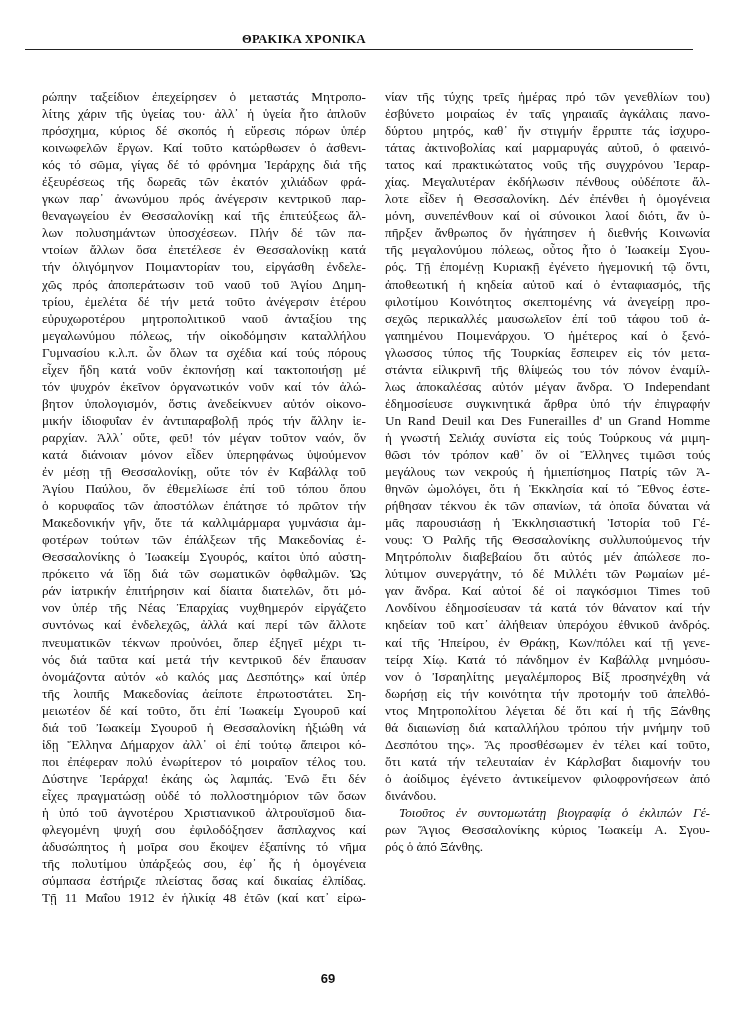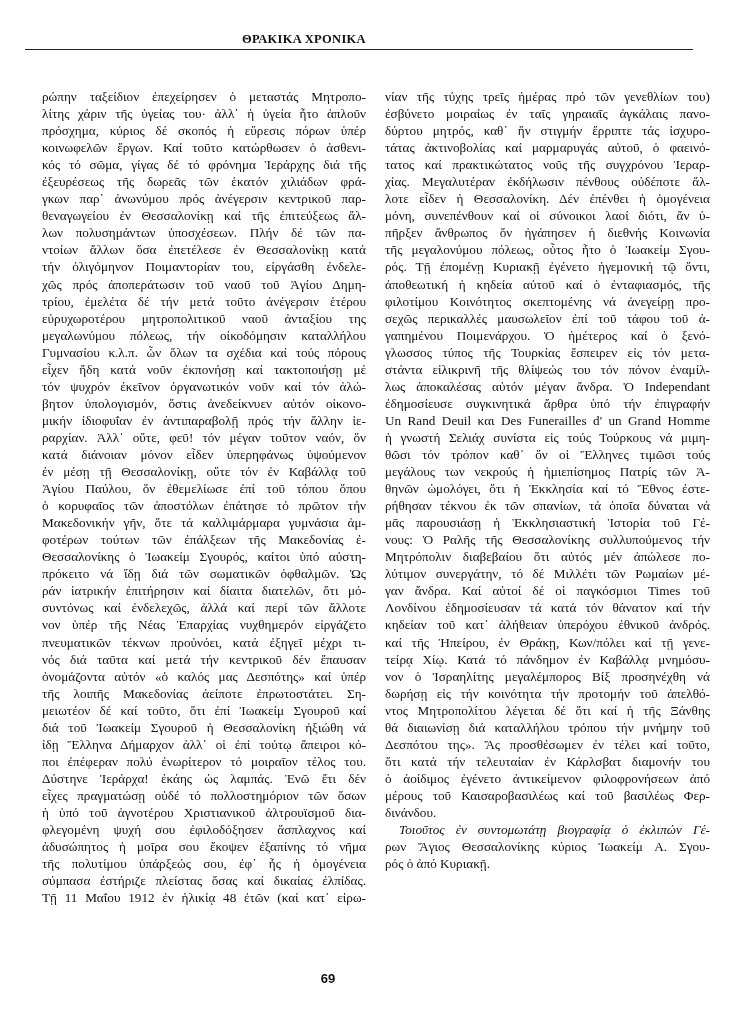--- a/index.html
+++ b/index.html
@@ -99,23 +99,23 @@
     <span class="line">ραρχίαν. Ἀλλ᾽ οὔτε, φεῦ! τόν μέγαν τοῦτον ναόν, ὅν</span>
     <span class="line">κατά διάνοιαν μόνον εἶδεν ὑπερηφάνως ὑψούμενον</span>
     <span class="line">ἐν μέσῃ τῇ Θεσσαλονίκῃ, οὔτε τόν ἐν Καβάλλᾳ τοῦ</span>
     <span class="line">Ἁγίου Παύλου, ὅν ἐθεμελίωσε ἐπί τοῦ τόπου ὅπου</span>
     <span class="line">ὁ κορυφαῖος τῶν ἀποστόλων ἐπάτησε τό πρῶτον τήν</span>
     <span class="line">Μακεδονικήν γῆν, ὅτε τά καλλιμάρμαρα γυμνάσια ἀμ-</span>
     <span class="line">φοτέρων τούτων τῶν ἐπάλξεων τῆς Μακεδονίας ἐ-</span>
     <span class="line">Θεσσαλονίκης ὁ Ἰωακείμ Σγουρός, καίτοι ὑπό αὐστη-</span>
     <span class="line">πρόκειτο νά ἴδῃ διά τῶν σωματικῶν ὀφθαλμῶν. Ὡς</span>
     <span class="line">ράν ἰατρικήν ἐπιτήρησιν καί δίαιτα διατελῶν, ὅτι μό-</span>
+    <span class="line">νον ὑπέρ τῆς Νέας Ἐπαρχίας νυχθημερόν εἰργάζετο</span>
     <span class="line">συντόνως καί ἐνδελεχῶς, ἀλλά καί περί τῶν ἄλλοτε</span>
-    <span class="line">νον ὑπέρ τῆς Νέας Ἐπαρχίας νυχθημερόν εἰργάζετο</span>
-    <span class="line">πνευματικῶν τέκνων προὐνόει, κατά ἐξηγεῖ μέχρι τι-</span>
+    <span class="line">πνευματικῶν τέκνων προὐνόει, ὅπερ ἐξηγεῖ μέχρι τι-</span>
     <span class="line">νός διά ταῦτα καί μετά τήν κεντρικοῦ δέν ἔπαυσαν</span>
     <span class="line">ὀνομάζοντα αὐτόν «ὁ καλός μας Δεσπότης» καί ὑπέρ</span>
     <span class="line">τῆς λοιπῆς Μακεδονίας ἀείποτε ἐπρωτοστάτει. Ση-</span>
     <span class="line">μειωτέον δέ καί τοῦτο, ὅτι ἐπί Ἰωακείμ Σγουροῦ καί</span>
     <span class="line">διά τοῦ Ἰωακείμ Σγουροῦ ἡ Θεσσαλονίκη ἠξιώθη νά</span>
     <span class="line">ἰδῃ Ἕλληνα Δήμαρχον ἀλλ᾽ οἱ ἐπί τούτῳ ἄπειροι κό-</span>
     <span class="line">ποι ἐπέφεραν πολύ ἐνωρίτερον τό μοιραῖον τέλος του.</span>
     <span class="line">Δύστηνε Ἱεράρχα! ἐκάης ὡς λαμπάς. Ἐνῶ ἔτι δέν</span>
     <span class="line">εἶχες πραγματώσῃ οὐδέ τό πολλοστημόριον τῶν ὅσων</span>
     <span class="line">ἡ ὑπό τοῦ ἁγνοτέρου Χριστιανικοῦ ἀλτρουϊσμοῦ δια-</span>
@@ -160,20 +160,19 @@
     <span class="line">κηδείαν τοῦ κατ᾽ ἀλήθειαν ὑπερόχου ἐθνικοῦ ἀνδρός.</span>
     <span class="line">καί τῆς Ἠπείρου, ἐν Θράκῃ, Κων/πόλει καί τῇ γενε-</span>
     <span class="line">τείρᾳ Χίῳ. Κατά τό πάνδημον ἐν Καβάλλᾳ μνημόσυ-</span>
     <span class="line">νον ὁ Ἰσραηλίτης μεγαλέμπορος Βίξ προσηνέχθη νά</span>
     <span class="line">δωρήσῃ εἰς τήν κοινότητα τήν προτομήν τοῦ ἀπελθό-</span>
     <span class="line">ντος Μητροπολίτου λέγεται δέ ὅτι καί ἡ τῆς Ξάνθης</span>
     <span class="line">θά διαιωνίσῃ διά καταλλήλου τρόπου τήν μνήμην τοῦ</span>
     <span class="line">Δεσπότου της». Ἄς προσθέσωμεν ἐν τέλει καί τοῦτο,</span>
     <span class="line">ὅτι κατά τήν τελευταίαν ἐν Κάρλσβατ διαμονήν του</span>
     <span class="line">ὁ ἀοίδιμος ἐγένετο ἀντικείμενον φιλοφρονήσεων ἀπό</span>
-    <span class="line">μέρους τοῦ Καισαροβασιλέως καί τοῦ βασιλέως Φερ-</span>
     <span class="line last">δινάνδου.</span>
     <span class="line indent">Τοιοῦτος ἐν συντομωτάτῃ βιογραφίᾳ ὁ ἐκλιπών Γέ-</span>
     <span class="line">ρων Ἅγιος Θεσσαλονίκης κύριος Ἰωακείμ Α. Σγου-</span>
-    <span class="line last">ρός ὁ ἀπό Κυριακῇ.</span>
+    <span class="line last">ρός ὁ ἀπό Ξάνθης.</span>
   </div>
 
 <div class="page-number">69</div>
 
 </body></html>

